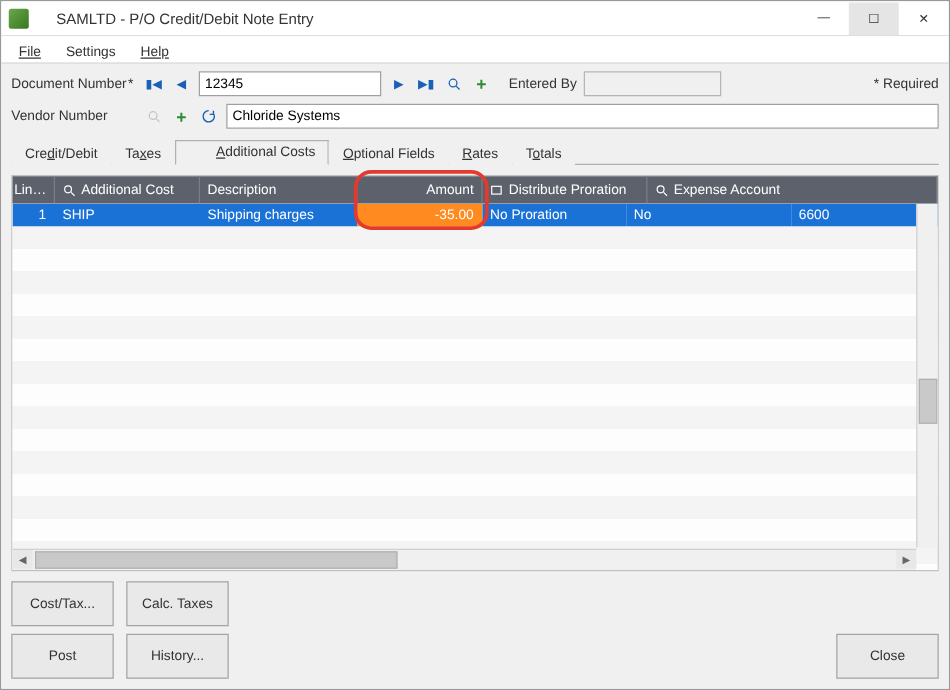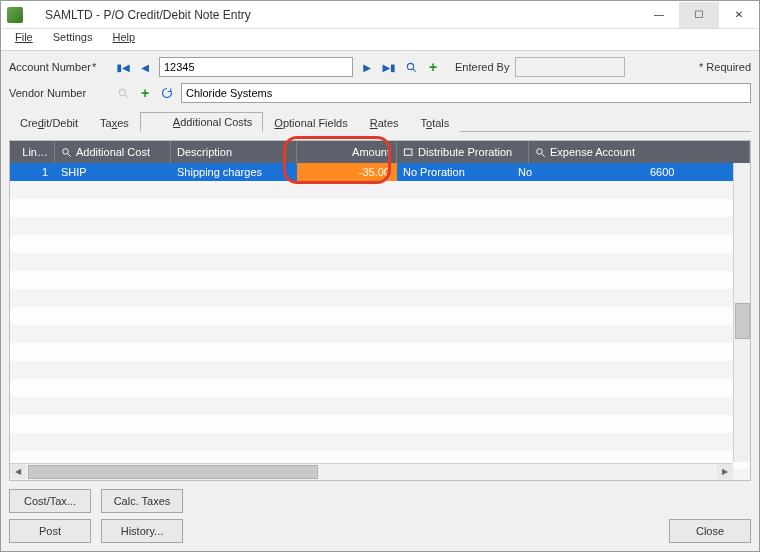--- a/index.html
+++ b/index.html
@@ -38,21 +38,21 @@
     display: flex; align-items: center; justify-content: center;
     font-family: "Segoe UI Symbol", sans-serif;
     font-size: 10px;
     cursor: default;
   }
   .titlebar .win-btn.max { background: #e5e5e5; }
   
   .menubar {
     height: 22px;
     display: flex;
-    align-items: flex-start;
+    align-items: flex-end;
     padding: 0 6px;
     gap: 4px;
     background: #fff;
     border-bottom: 1px solid #d0d0d0;
   }
   .menubar .menu-item {
     padding: 2px 8px;
   }
   .menubar .menu-item .ul { text-decoration: underline; }
   
@@ -167,21 +167,21 @@
     border-right: 1px solid rgba(255,255,255,0.0);
     overflow: hidden;
     white-space: nowrap;
     background: #1b72d6;
     font-size: 11px;
   }
   .gc.right { justify-content: flex-end; }
   .gc.amount-cell {
     background: #ff8a1f;
   }
-  .col-lin { width: 45px; justify-content:flex-end;}
+  .col-lin { width: 34px; justify-content:flex-end;}
   .col-addcost { width: 116px; }
   .col-desc { width: 126px; }
   .col-amount { width: 100px; }
   .col-pro { width: 115px; }
   .col-dist { width: 132px; }
   .col-exp { width: 126px; flex:1; }
   
   .ring {
     position: absolute;
     border: 3px solid #e23b2e;
@@ -209,21 +209,21 @@
     background:#c9c9c9; border:1px solid #b0b0b0;
   }
   .hscroll .arrow, .vscroll .arrow {
     position:absolute; width:16px; height:15px; background:#e8e8e8;
     display:flex;align-items:center;justify-content:center; font-size:8px; color:#666;
   }
   
   .button-row { display:flex; gap:10px; margin-top:8px; }
   .btn {
     min-width: 82px;
-    height: 24px;
+    height: 36px;
     border: 1px solid #a5a5a5;
     background: #e9e9e9;
     display:inline-flex; align-items:center; justify-content:center;
     padding: 0 10px;
     font-size: 11px;
   }
   .footer-row {
     display:flex; justify-content:space-between; margin-top:6px;
   }
   .required-hint { color:#333; margin-left:auto; }
@@ -243,24 +243,24 @@
 
 <div class="menubar">
   <div class="menu-item"><span class="ul">File</span></div>
   <div class="menu-item"><span>Settings</span></div>
   <div class="menu-item"><span class="ul">Help</span></div>
 </div>
 
 <div class="client">
 
   <div class="form-row">
-    <span class="label" style="width:100px;"><span>Account Number</span><span class="req-star">*</span></span>
+    <span class="label" style="width:100px;"><span>Document Number</span><span class="req-star">*</span></span>
     <span class="nav-btn">▮◀</span>
     <span class="nav-btn">◀</span>
-    <input class="text" style="width: 194px;" value="12345">
+    <input class="text" style="width: 146px;" value="12345">
     <span class="nav-btn">▶</span>
     <span class="nav-btn">▶▮</span>
     <span class="icon-btn">
       <svg class="mag" viewBox="0 0 16 16">
           <circle cx="6.5" cy="6.5" r="4.5" fill="none" stroke="#1a60b8" stroke-width="1.5"></circle>
           <line x1="10" y1="10" x2="14" y2="14" stroke="#1a60b8" stroke-width="1.5"></line>
         </svg>
     </span>
     <span class="icon-btn plus-green">+</span>
     <span class="label" style="margin-left:8px;">Entered By</span>

